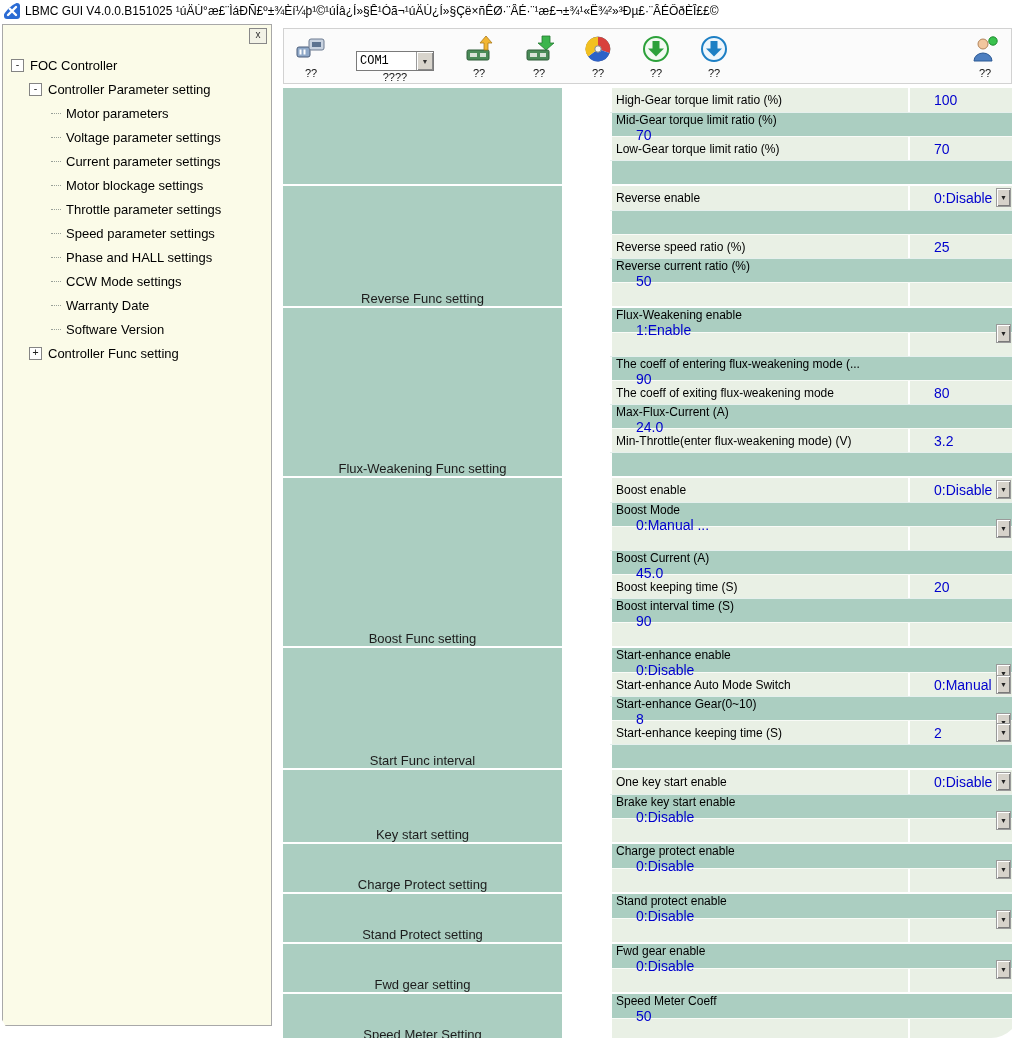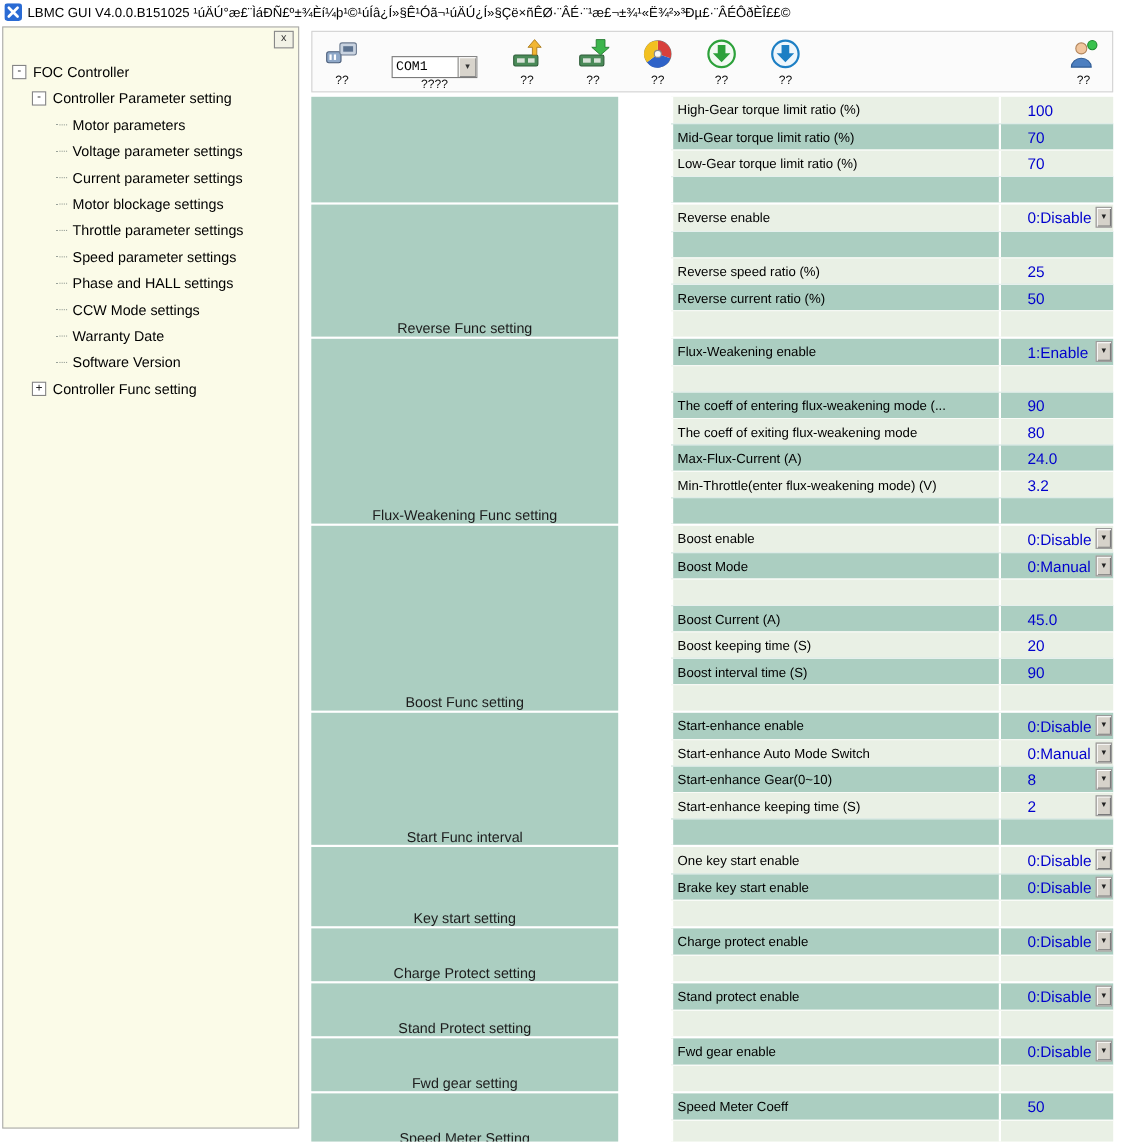--- a/index.html
+++ b/index.html
@@ -1,17 +1,17 @@
 <!DOCTYPE html>
 <html style="--row_teal: #ABCEC1; --row_pale: #E9F0E5; --value_text: #0000CD; --sidebar_bg: #FBFBE8;"><head>
 <meta charset="utf-8">
 <style>
   html,body{margin:0;padding:0;background:#fff;}
   .window{width:1020px;height:1038px;position:relative;background:#fff;overflow:hidden;
-          font-family:"Liberation Sans",sans-serif;}
+          font-family:"Liberation Sans",sans-serif;border-radius:29px;}
 
   
   .titlebar{height:22px;display:flex;align-items:center;gap:5px;padding-left:4px;background:#fff;}
   .app-icon{width:16px;height:16px;flex:none;display:flex;}
   .title-text{font-size:12px;color:#000;white-space:nowrap;overflow:hidden;}
 
   
   .sidebar{position:absolute;left:2px;top:24px;width:270px;height:1002px;
            background:var(--sidebar_bg,#FBFBE8);border:1px solid #a8a8a8;box-sizing:border-box;}
   .sidebar-header{height:18px;display:flex;justify-content:flex-end;align-items:center;padding:2px 4px 0 0;}
@@ -44,21 +44,21 @@
   
   .paramtable{width:729px;margin-top:4px;font-size:12px;}
   .gblock{display:flex;border-bottom:2px solid #fff;}
   .gcell{width:279px;flex:none;background:var(--row_teal,#ABCEC1);
          display:flex;align-items:flex-end;justify-content:center;}
   .glabel{font-size:13px;color:#1c1c1c;}
   .grows{flex:1;display:flex;flex-direction:column;margin-left:48px;}
   .prow{height:24px;display:flex;box-sizing:border-box;}
   .grows .prow:not(:first-child){border-top:1px solid rgba(255,255,255,.7);}
   .pale{background:var(--row_pale,#E9F0E5);}
-  .teal{background:var(--row_teal,#ABCEC1);}
+  .teal{background:var(--row_teal,#ABCEC1);flex-direction:column;}
   .pname{width:298px;flex:none;border-left:2px solid #fff;padding:0 4px;display:flex;
          align-items:center;box-sizing:border-box;overflow:hidden;white-space:nowrap;color:#000;}
   .pvalue{flex:1;border-left:2px solid #fff;display:flex;align-items:center;position:relative;
           box-sizing:border-box;padding-left:24px;}
   .vtext{color:var(--value_text,#0000CD);font-size:14px;}
   .ddbtn{position:absolute;right:1px;top:2px;width:15px;height:19px;background:#d6d2ca;
          border:1px solid #9a9a9a;box-sizing:border-box;
          box-shadow:inset 1px 1px #fff, inset -1px -1px #7a7a7a;
          font-size:7px;display:flex;align-items:center;justify-content:center;color:#222;}
 </style>

